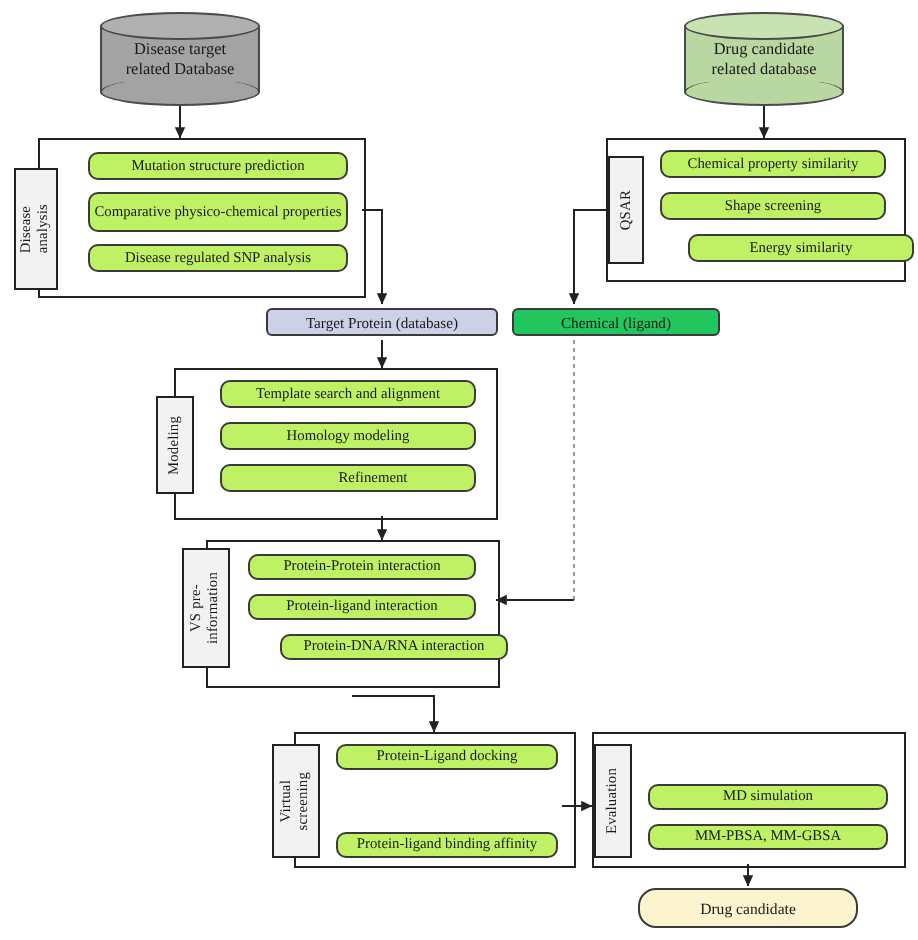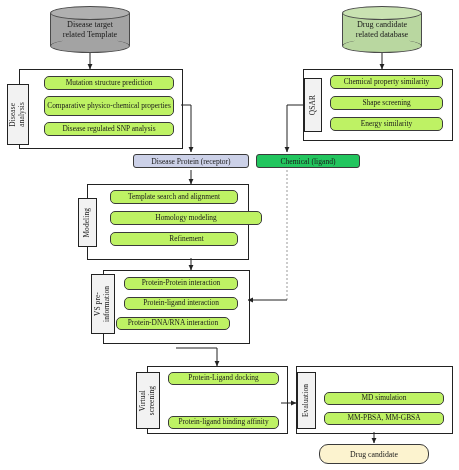--- a/index.html
+++ b/index.html
@@ -81,21 +81,21 @@
 
       <path d="M374,432 L374,443" marker-end="url(#ah)"></path>
     </g>
   </svg>
 
   <div class="cyl" style="left:50px;top:6px;width:80px;height:47px;">
     <div class="body" style="background:#a3a3a3;"></div>
     <div class="bot" style="background:#a3a3a3;"></div>
     <div class="cap" style="background:#b0b0b0;"></div>
     <div class="txt" style="white-space:pre-line;">Disease target
-related Template</div>
+related Database</div>
   </div>
 
   <div class="cyl" style="left:342px;top:6px;width:80px;height:47px;">
     <div class="body" style="background:#b9d7a0;"></div>
     <div class="bot" style="background:#b9d7a0;"></div>
     <div class="cap" style="background:#c9e2b2;"></div>
     <div class="txt" style="white-space:pre-line;">Drug candidate
 related database</div>
   </div>
 
@@ -107,41 +107,41 @@
   <div class="pill" style="left:44px;top:76px;width:130px;height:14px;">Mutation structure prediction</div>
   <div class="pill" style="left:44px;top:96px;width:130px;height:20px;">Comparative physico-chemical properties</div>
   <div class="pill" style="left:44px;top:122px;width:130px;height:14px;">Disease regulated SNP analysis</div>
 
   <div class="group" style="left:303px;top:69px;width:148px;height:70px;"></div>
   <div class="vlabel" style="left:304px;top:78px;width:16px;height:52px;">
     <span>QSAR</span>
   </div>
   <div class="pill" style="left:330px;top:75px;width:113px;height:14px;">Chemical property similarity</div>
   <div class="pill" style="left:330px;top:96px;width:113px;height:14px;">Shape screening</div>
-  <div class="pill" style="left:330px;top:117px;width:113px;height:14px;">Energy similarity</div>
+  <div class="pill" style="left:344px;top:117px;width:113px;height:14px;">Energy similarity</div>
 
-  <div class="bar" style="left:133px;top:154px;width:116px;height:14px;background:#ccd1e8;">Disease Protein (receptor)</div>
+  <div class="bar" style="left:133px;top:154px;width:116px;height:14px;background:#ccd1e8;">Target Protein (database)</div>
   <div class="bar" style="left:256px;top:154px;width:104px;height:14px;background:#22c55e;">Chemical (ligand)</div>
 
   <div class="group" style="left:87px;top:184px;width:160px;height:74px;"></div>
   <div class="vlabel" style="left:78px;top:198px;width:17px;height:47px;">
     <span>Modeling</span>
   </div>
   <div class="pill" style="left:110px;top:190px;width:128px;height:14px;">Template search and alignment</div>
-  <div class="pill" style="left:110px;top:211px;width:152px;height:14px;">Homology modeling</div>
+  <div class="pill" style="left:110px;top:211px;width:128px;height:14px;">Homology modeling</div>
   <div class="pill" style="left:110px;top:232px;width:128px;height:14px;padding-left:27px;">Refinement</div>
 
   <div class="group" style="left:103px;top:270px;width:145px;height:72px;"></div>
   <div class="vlabel" style="left:91px;top:274px;width:22px;height:58px;">
     <span>VS pre-
 information</span>
   </div>
   <div class="pill" style="left:124px;top:277px;width:114px;height:13px;">Protein-Protein interaction</div>
   <div class="pill" style="left:124px;top:297px;width:114px;height:13px;">Protein-ligand interaction</div>
-  <div class="pill" style="left:116px;top:317px;width:114px;height:13px;">Protein-DNA/RNA interaction</div>
+  <div class="pill" style="left:140px;top:317px;width:114px;height:13px;">Protein-DNA/RNA interaction</div>
 
   <div class="group" style="left:147px;top:366px;width:139px;height:66px;"></div>
   <div class="vlabel" style="left:136px;top:372px;width:22px;height:55px;">
     <span>Virtual
 screening</span>
   </div>
   <div class="pill" style="left:168px;top:372px;width:111px;height:13px;">Protein-Ligand docking</div>
   <div class="pill" style="left:168px;top:416px;width:111px;height:13px;">Protein-ligand binding affinity</div>
 
   <div class="group" style="left:296px;top:366px;width:155px;height:66px;"></div>

